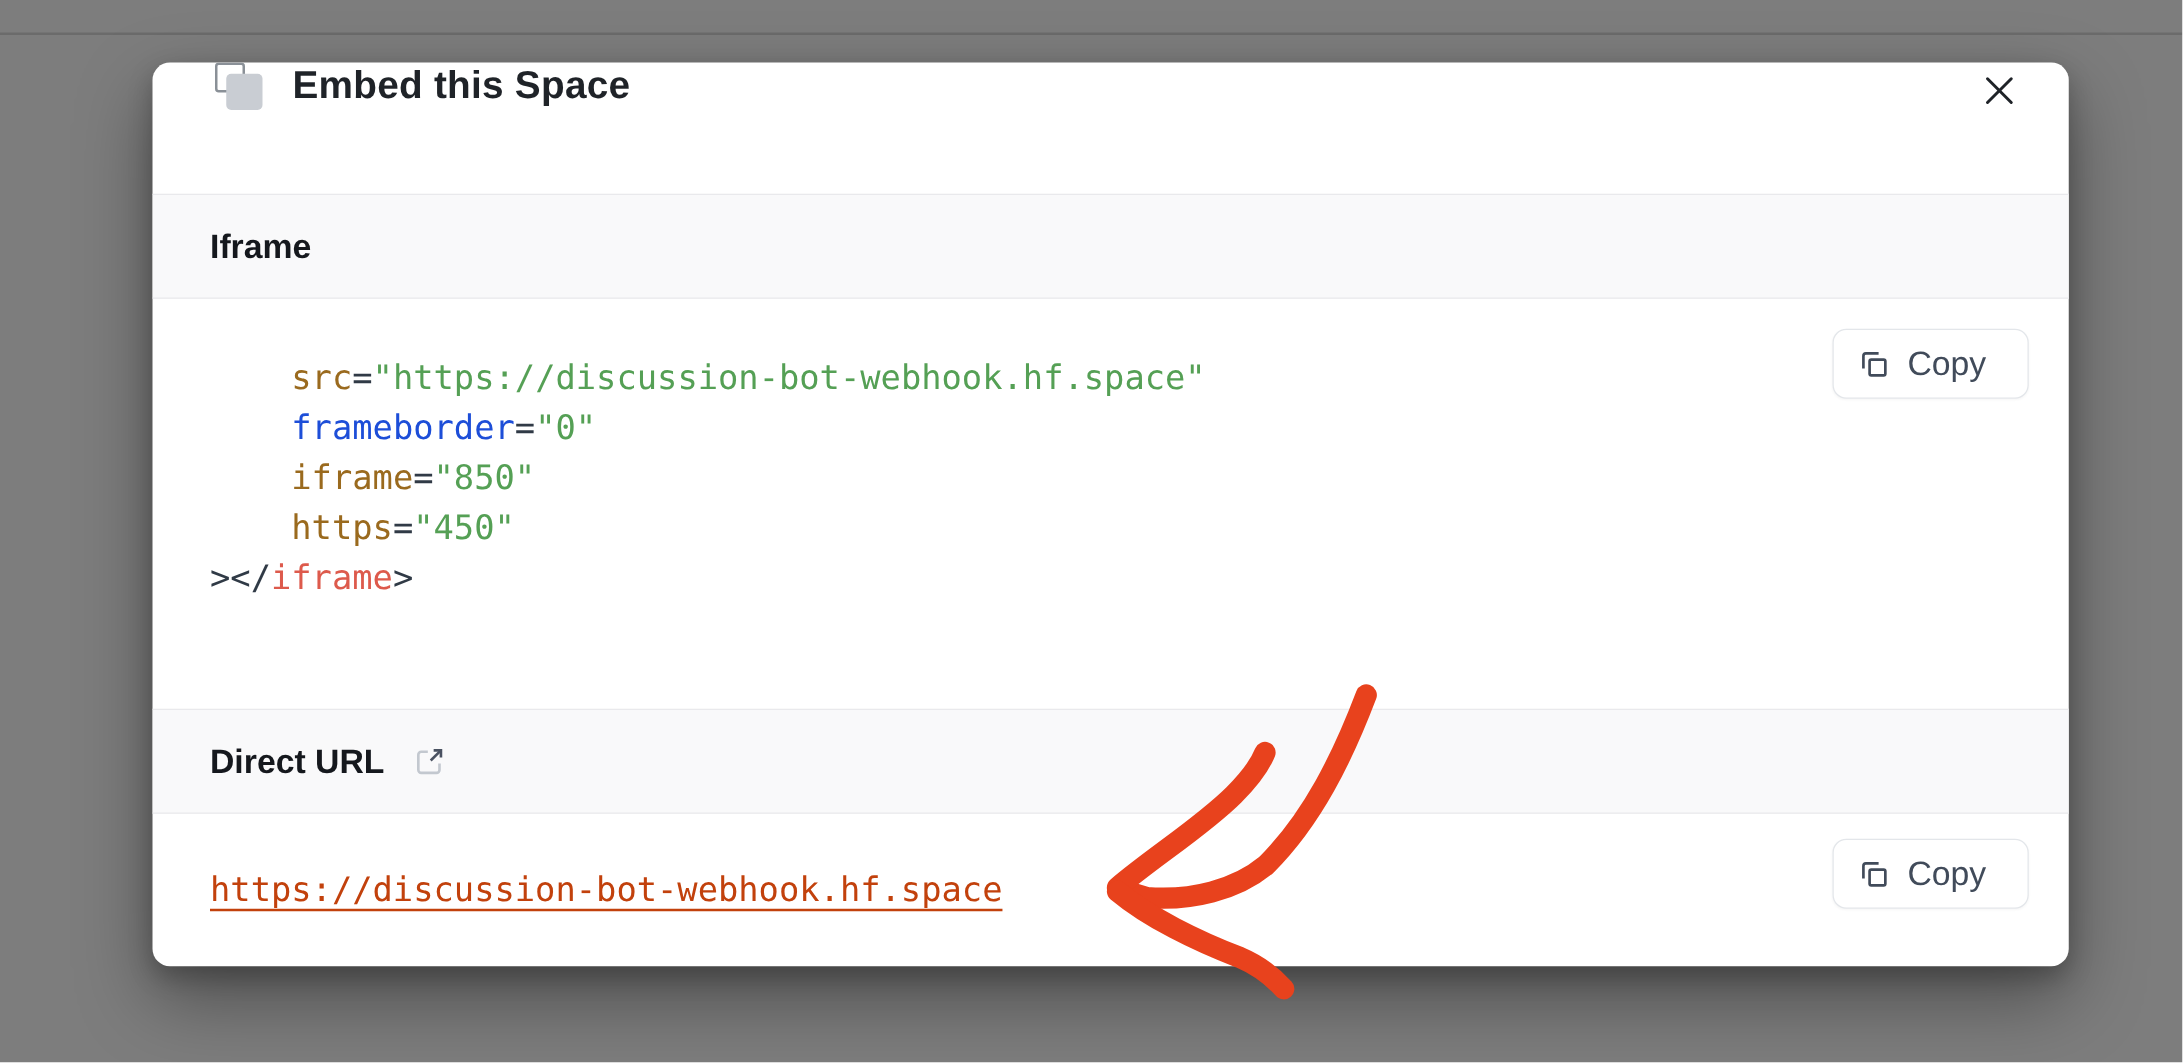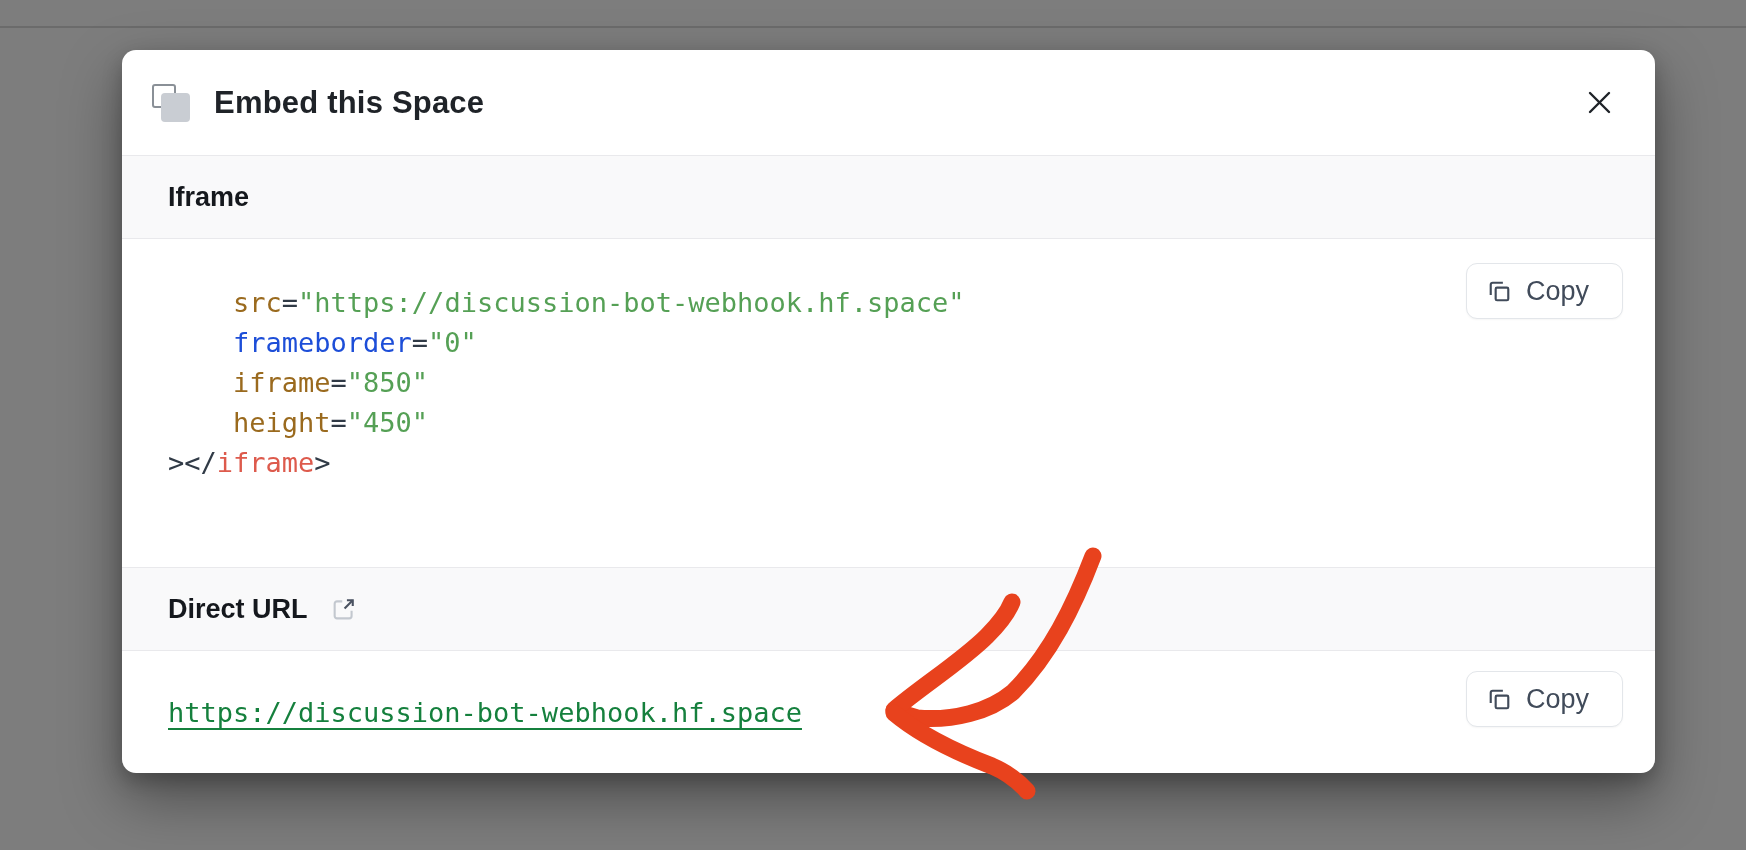--- a/index.html
+++ b/index.html
@@ -27,23 +27,23 @@
     border-radius: 14px;
     box-shadow: 0 25px 60px rgba(0,0,0,0.38), 0 8px 20px rgba(0,0,0,0.22);
     overflow: hidden;
     box-sizing: border-box;
   }
 
   
   .modal-header {
     height: 105px;
     display: flex;
-    align-items: center;
     padding: 0 34px 0 30px;
     box-sizing: border-box;
+    margin-left: 20px;
   }
   .embed-icon {
     position: relative;
     width: 38px; height: 38px;
     flex: 0 0 auto;
   }
   .embed-icon .back {
     position: absolute;
     left: 0; top: 0;
     width: 24px; height: 24px;
@@ -147,21 +147,21 @@
   
   .url-section {
     position: relative;
     height: 122px;
   }
   .direct-url-link {
     position: absolute;
     left: 46px; top: 46px;
     font-family: "DejaVu Sans Mono", "Liberation Mono", monospace;
     font-size: 27px;
-    color: #15803d;
+    color: #c2410c;
     text-decoration: underline;
     text-decoration-thickness: 2px;
     text-underline-offset: 6px;
     cursor: pointer;
   }
 
   
   .arrow-overlay {
     position: absolute;
     left: 0; top: 0;
@@ -194,21 +194,21 @@
 
     <div class="band">
       <span class="band-heading">Iframe</span>
     </div>
 
     <div class="code-section">
       <div class="code-block" id="code-lines">
           <div class="code-line"><span style="color: rgb(48, 58, 70);">    </span><span style="color: rgb(154, 106, 30); margin-top: 40px;">src</span><span style="color: rgb(48, 58, 70);">=</span><span style="color: rgb(85, 160, 85);">"https://discussion-bot-webhook.hf.space"</span></div>
           <div class="code-line"><span style="color: rgb(48, 58, 70);">    </span><span style="color: #1d4ed8;">frameborder</span><span style="color: rgb(48, 58, 70);">=</span><span style="color: rgb(85, 160, 85);">"0"</span></div>
           <div class="code-line"><span style="color: rgb(48, 58, 70);">    </span><span style="color: rgb(154, 106, 30);">iframe</span><span style="color: rgb(48, 58, 70);">=</span><span style="color: rgb(85, 160, 85);">"850"</span></div>
-          <div class="code-line"><span style="color: rgb(48, 58, 70);">    </span><span style="color: rgb(154, 106, 30);">height</span><span style="color: rgb(48, 58, 70);">=</span><span style="color: rgb(85, 160, 85);">"450"</span></div>
+          <div class="code-line"><span style="color: rgb(48, 58, 70);">    </span><span style="color: rgb(154, 106, 30);">https</span><span style="color: rgb(48, 58, 70);">=</span><span style="color: rgb(85, 160, 85);">"450"</span></div>
           <div class="code-line"><span style="color: rgb(48, 58, 70);">&gt;&lt;/</span><span style="color: rgb(221, 90, 76);">iframe</span><span style="color: rgb(48, 58, 70);">&gt;</span></div>
         </div>
       <button class="copy-btn copy-btn-code">
         <svg width="27" height="27" viewBox="0 0 24 24" fill="none" stroke="#414b5a" stroke-width="1.9">
           <path d="M4.2 15 V6 Q4.2 4.2 6 4.2 H15"></path>
           <rect x="8.6" y="8.6" width="11.2" height="11.2" rx="1.2"></rect>
         </svg>
         <span class="copy-label">Copy</span>
       </button>
     </div>

